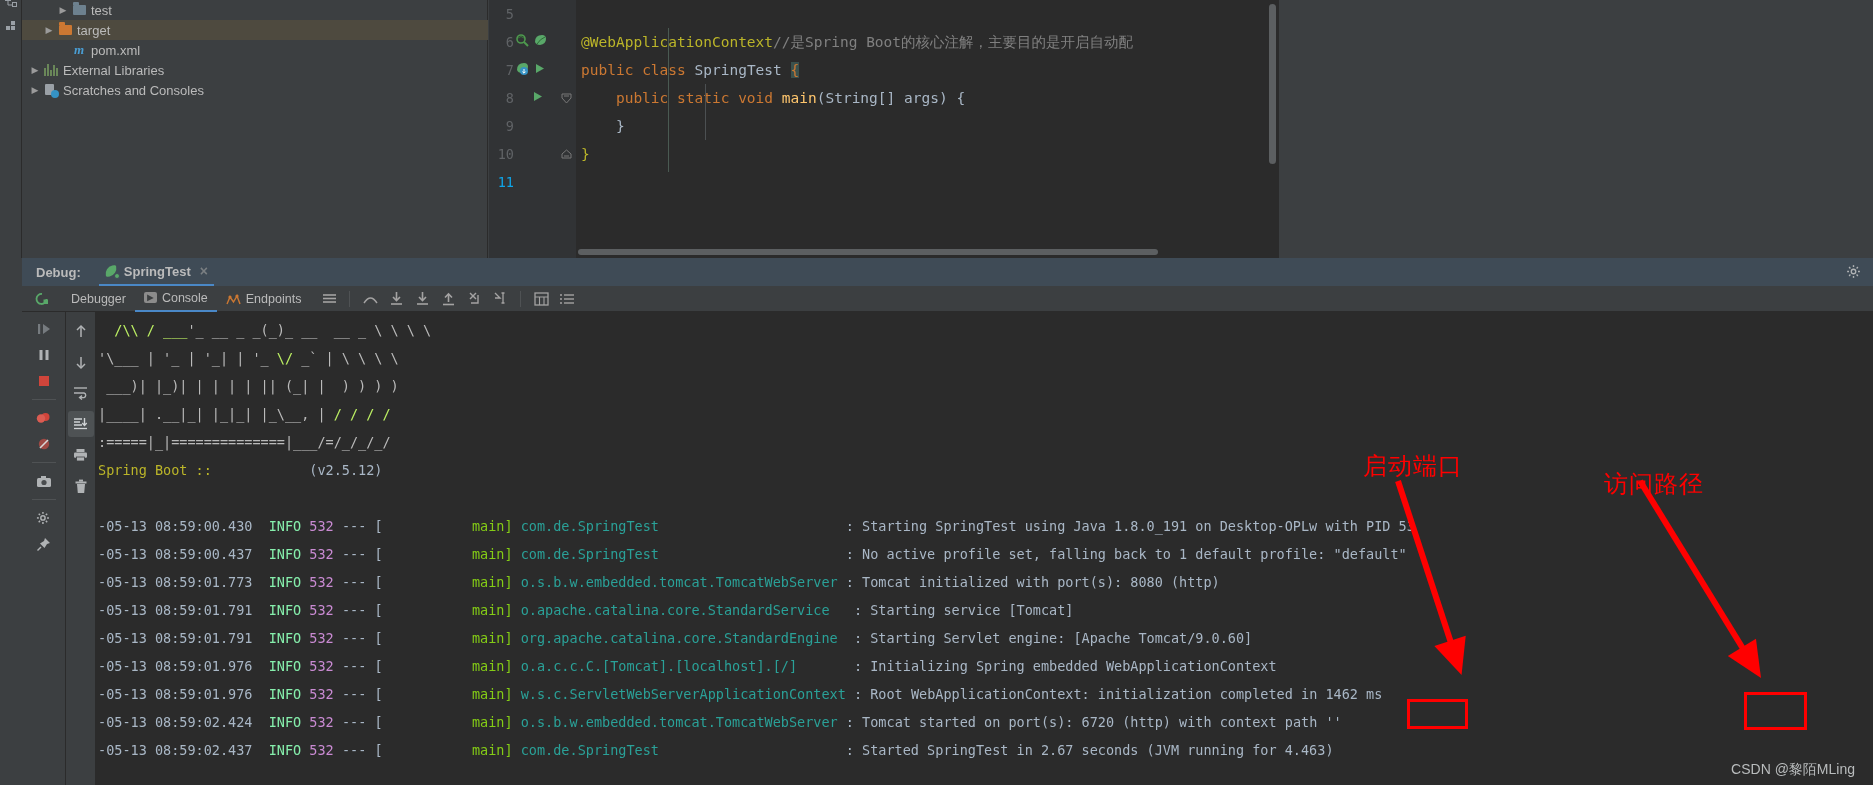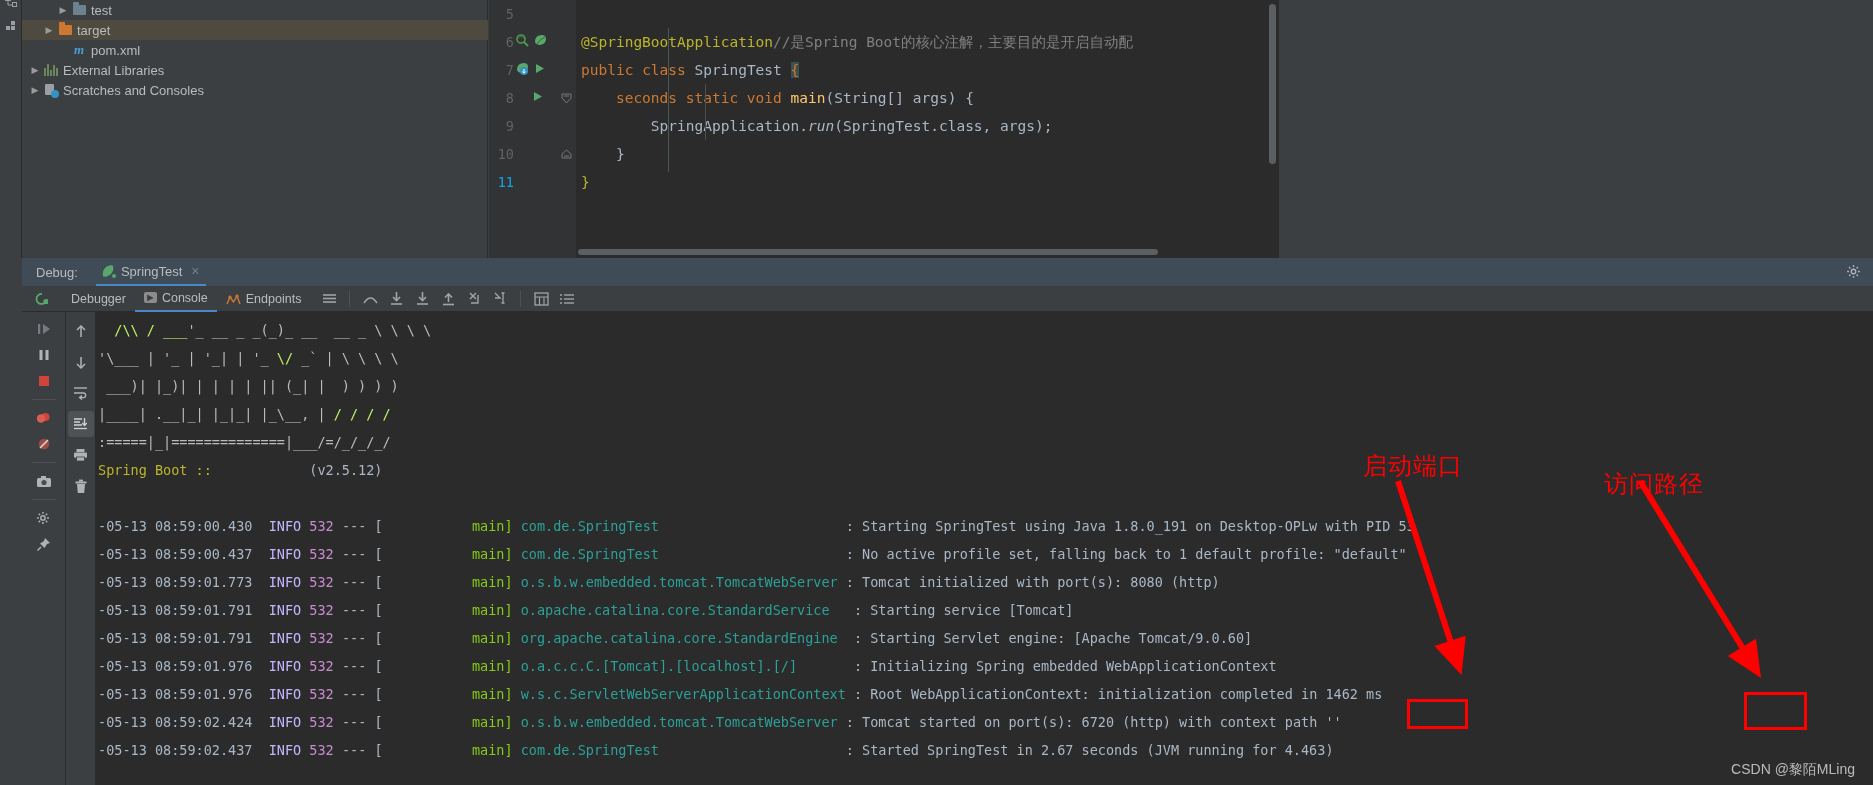--- a/index.html
+++ b/index.html
@@ -89,21 +89,21 @@
   .editor-right-edge { position:absolute; left:1279px; top:0; width:1px; height:258px; background:#2b2b2b;}
 
   
   .debug-window {
     position: absolute; left: 0; top: 258px; width: 1873px; height: 527px;
     background: #3c3f41;
   }
   .debug-header {
     position: absolute; left: 22px; top: 0; right: 0; height: 28px;
     background: #3f4b56; display: flex; align-items: center; padding-left: 14px;
-    font-size: 13px; color: #bbbbbb;
+    font-size: 13px; color: #bbbbbb; font-weight: bold;
   }
   .debug-header .dbg-label { margin-right: 18px; }
   .debug-tab-active {
     display:flex; align-items:center; height:28px; padding: 0 6px;
     border-bottom: 2px solid #4a88c7; gap:5px;
   }
   .leaf-icon { width: 14px; height: 14px; position: relative; }
   .leaf-icon .lf { position:absolute; left:0; top:2px; width:12px; height:10px; background:#59a869;
      border-radius: 10px 2px 10px 2px; transform: rotate(-12deg); }
   .leaf-icon .dot { position:absolute; right:-1px; bottom:-1px; width:6px; height:6px; border-radius:50%; background:#59a869; border:1px solid #3f4b56;}
@@ -143,21 +143,21 @@
   .console {
     position: absolute; left: 96px; top: 54px; right: 0; height: 473px;
     background: #2b2b2b; overflow: hidden;
     font-family: "DejaVu Sans Mono", monospace; font-size: 13.5px;
   }
   .console-inner { position:relative; width: 2600px; padding-top: 4px; }
   .cline { height: 28px; line-height: 28px; white-space: pre; color: #a9b7c6; padding-left: 2px;}
   .banner { color: #bbbbbb; }
   .banner .blu { color: #bef264; }
   .c-ts { color: #a9b7c6; }
-  .c-info { color: #c4b5fd; margin-top: 30px; }
+  .c-info { color: #86efac; margin-top: 30px; }
   .c-pid { color: #c98ad2; }
   .c-dash { color: #a9b7c6; }
   .c-thread { color: #84cc16; }
   .c-logger { color: #2aa198; }
   .c-msg { color: #a9b7c6; }
 
   
   .vert-tools {
     position: absolute; left: 0; top: 258px; width: 22px; height: 527px;
     background: #3c3f41; border-right: 1px solid #2b2b2b;
@@ -326,24 +326,23 @@
       </div>
       <div class="gutter-row">
         <span class="ln cur">11</span>
       </div>
     </div>
 
     <div class="code-area">
       <div class="guide"></div>
       <div class="guide2"></div>
       <div class="code-line">&nbsp;</div>
-      <div class="code-line"><span class="ann">@SpringBootApplication</span><span class="cmt">//是Spring Boot的核心注解，主要目的是开启自动配</span></div>
+      <div class="code-line"><span class="ann">@WebApplicationContext</span><span class="cmt">//是Spring Boot的核心注解，主要目的是开启自动配</span></div>
       <div class="code-line"><span class="kw">public</span> <span class="kw">class</span> <span class="plain">SpringTest</span> <span class="brace-hl">{</span></div>
-      <div class="code-line">    <span class="kw">seconds static void</span> <span class="mth">main</span><span class="plain">(String[] args) {</span></div>
-      <div class="code-line">        <span class="plain">SpringApplication</span><span class="plain">.</span><span class="ital">run</span><span class="plain">(SpringTest.class, args);</span></div>
+      <div class="code-line">    <span class="kw">public static void</span> <span class="mth">main</span><span class="plain">(String[] args) {</span></div>
       <div class="code-line">    <span class="plain">}</span></div>
       <div class="code-line"><span class="brace-y">}</span></div>
     </div>
     <div class="editor-vscroll"></div>
     <div class="editor-scrollbar-h" style="left:89px; top:249px; width:580px;"></div>
   </div>
   <div class="editor-right-edge"></div>
   <div class="right-empty"></div>
 
   <div class="vert-tools">

